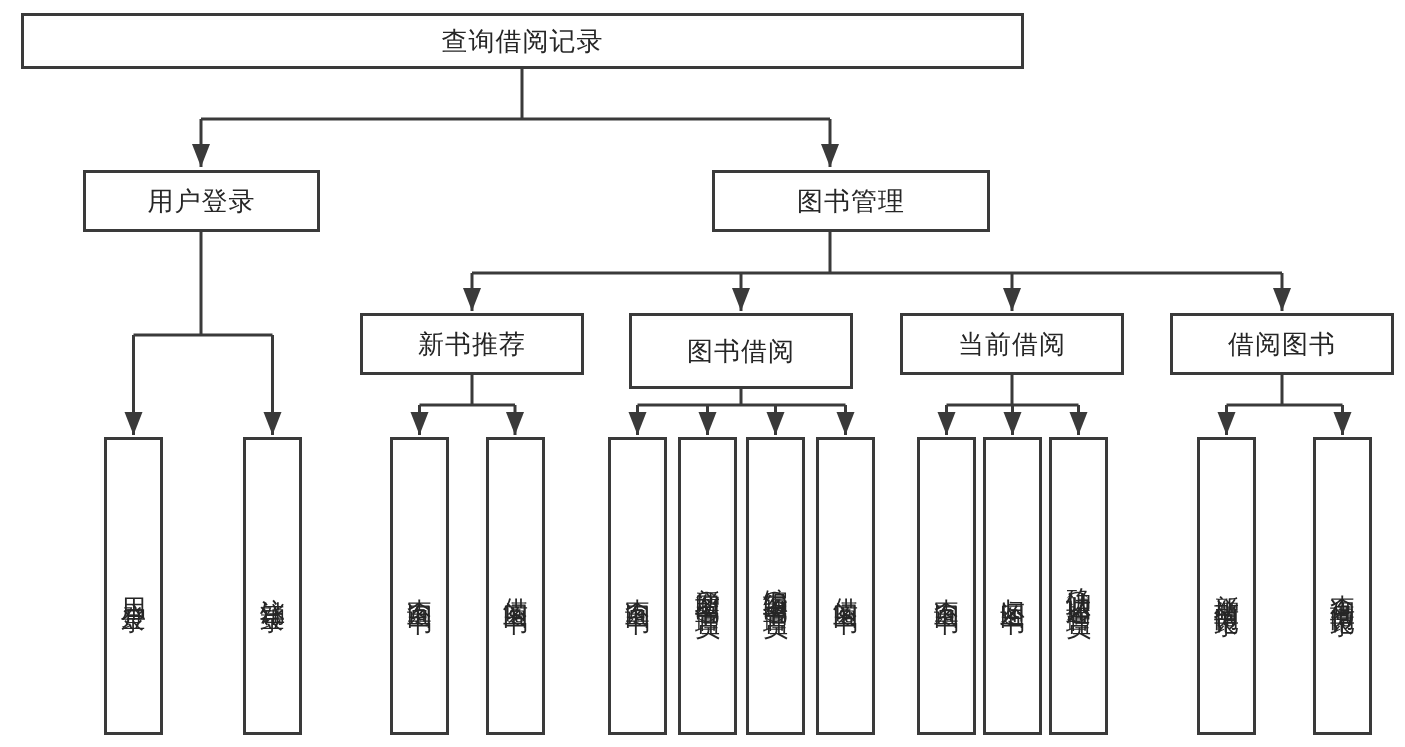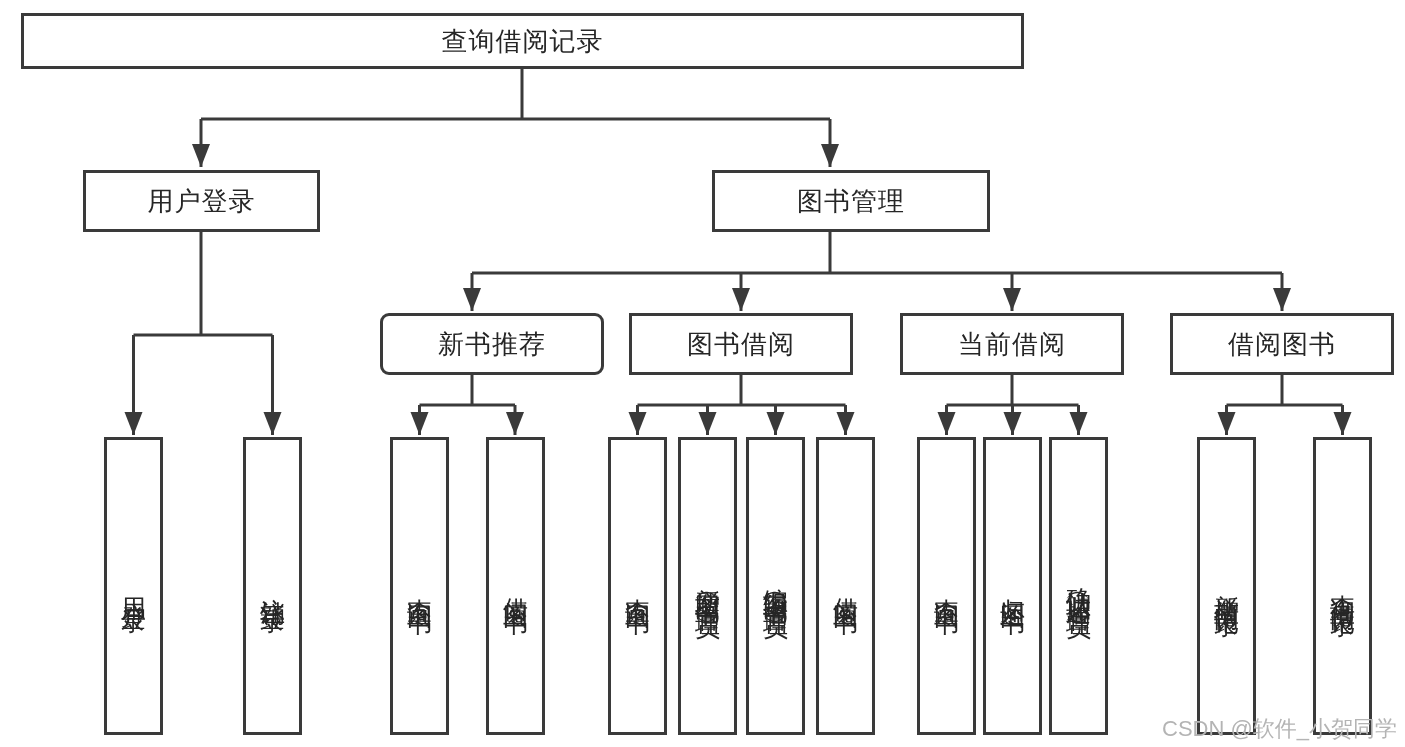--- a/index.html
+++ b/index.html
@@ -101,24 +101,24 @@
     <span>查询借阅记录</span>
   </div>
 
   <div class="node" style="left:83px;top:170px;width:237px;height:62px;">
     <span>用户登录</span>
   </div>
   <div class="node" style="left:712px;top:170px;width:278px;height:62px;">
     <span>图书管理</span>
   </div>
 
-  <div class="node" style="left:380px;top:313px;width:224px;height:62px;border-radius:9px;">
+  <div class="node" style="left:360px;top:313px;width:224px;height:62px;">
     <span>新书推荐</span>
   </div>
-  <div class="node" style="left:629px;top:313px;width:224px;height:62px;align-items:center;">
+  <div class="node" style="left:629px;top:313px;width:224px;height:76px;align-items:center;">
     <span>图书借阅</span>
   </div>
   <div class="node" style="left:900px;top:313px;width:224px;height:62px;">
     <span>当前借阅</span>
   </div>
   <div class="node" style="left:1170px;top:313px;width:224px;height:62px;">
     <span>借阅图书</span>
   </div>
 
   <div class="node leaf" style="left:104px;top:437px;width:59px;height:298px;">
@@ -158,15 +158,14 @@
     <span>确认归还（管理员）</span>
   </div>
 
   <div class="node leaf" style="left:1197px;top:437px;width:59px;height:298px;">
     <span>新增借阅记录</span>
   </div>
   <div class="node leaf" style="left:1313px;top:437px;width:59px;height:298px;">
     <span>查询借阅记录</span>
   </div>
 
-  <div class="watermark">CSDN @软件_小贺同学</div>
 
 </div>
 
 </body></html>

